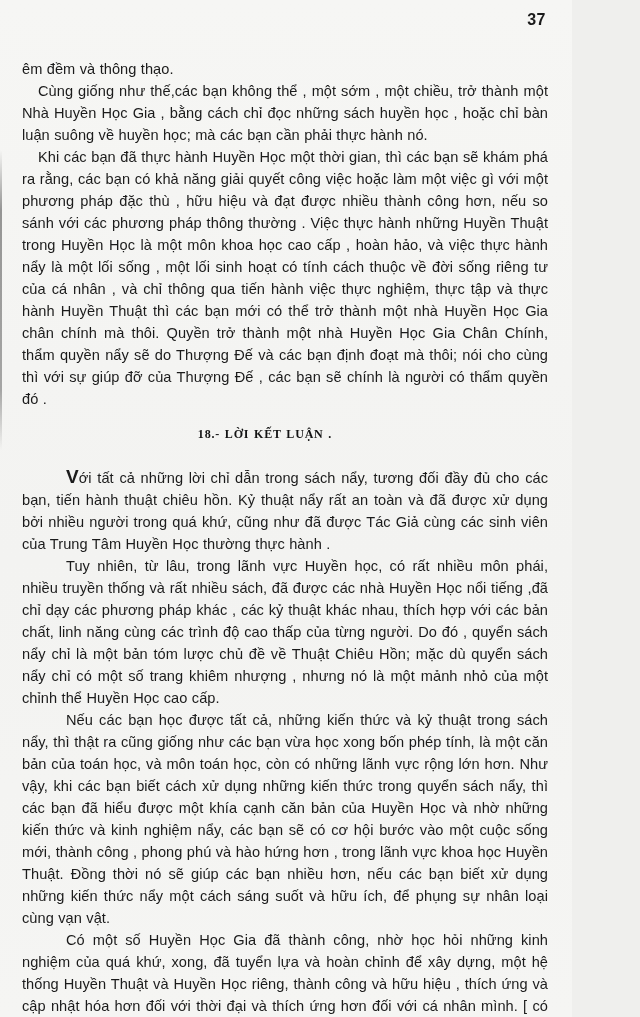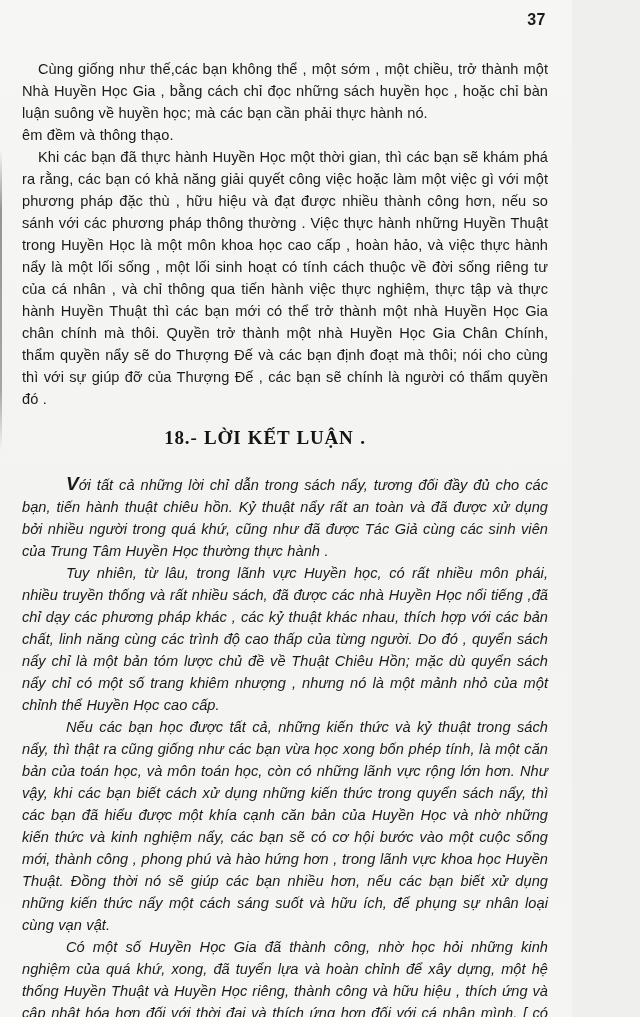--- a/index.html
+++ b/index.html
@@ -44,25 +44,25 @@
   }
   p.para {
     margin: 0;
     font-size: 14.6px;
     line-height: 22px;
     text-align: justify;
     letter-spacing: .05px;
     word-spacing: .3px;
   }
   .sec-a p.para.indent { text-indent: 16px; }
-  .sec-b p.para.indent { text-indent: 44px; font-style: italic; }
+  .sec-b p.para.indent { text-indent: 44px; }
   .heading {
     font-family: "Liberation Serif", serif;
     font-weight: bold;
-    font-size: 19px;
+    font-size: 12px;
     text-align: center;
     letter-spacing: .8px;
     word-spacing: 1px;
     margin: 17px 40px 24px 0;
     color: #141414;
   }
   b.lead {
     font-size: 19px;
     font-weight: bold;
   }
@@ -71,22 +71,22 @@
 <body>
 
 <div class="page">
   <div class="scan-edge"></div>
 
   <div class="page-number">37</div>
 
   <div class="content">
 
     <div class="sec-a">
+        <p class="para">êm đềm và thông thạo.</p>
         <p class="para indent">Cùng giống như thế,các bạn không thể , một sớm , một chiều, trở thành một Nhà Huyền Học Gia , bằng cách chỉ đọc những sách huyền học , hoặc chỉ bàn luận suông về huyền học; mà các bạn cần phải thực hành nó.</p>
-        <p class="para">êm đềm và thông thạo.</p>
         <p class="para indent">Khi các bạn đã thực hành Huyền Học một thời gian, thì các bạn sẽ khám phá ra rằng, các bạn có khả năng giải quyết công việc hoặc làm một việc gì với một phương pháp đặc thù , hữu hiệu và đạt được nhiều thành công hơn, nếu so sánh với các phương pháp thông thường . Việc thực hành những Huyền Thuật trong Huyền Học là một môn khoa học cao cấp , hoàn hảo, và việc thực hành nẩy là một lối sống , một lối sinh hoạt có tính cách thuộc về đời sống riêng tư của cá nhân , và chỉ thông qua tiến hành việc thực nghiệm, thực tập và thực hành Huyền Thuật thì các bạn mới có thể trở thành một nhà Huyền Học Gia chân chính mà thôi. Quyền trở thành một nhà Huyền Học Gia Chân Chính, thẩm quyền nẩy sẽ do Thượng Đế và các bạn định đoạt mà thôi; nói cho cùng thì với sự giúp đỡ của Thượng Đế , các bạn sẽ chính là người có thẩm quyền đó .</p>
       </div>
 
     <h2 class="heading">18.- LỜI KẾT LUẬN .</h2>
 
     <div class="sec-b">
         <p class="para indent"><b class="lead">V</b>ới tất cả những lời chỉ dẫn trong sách nẩy, tương đối đầy đủ cho các bạn, tiến hành thuật chiêu hồn. Kỷ thuật nẩy rất an toàn và đã được xử dụng bởi nhiều người trong quá khứ, cũng như đã được Tác Giả cùng các sinh viên của Trung Tâm Huyền Học thường thực hành .</p>
         <p class="para indent">Tuy nhiên, từ lâu, trong lãnh vực Huyền học, có rất nhiều môn phái, nhiều truyền thống và rất nhiều sách, đã được các nhà Huyền Học nổi tiếng ,đã chỉ dạy các phương pháp khác , các kỷ thuật khác nhau, thích hợp với các bản chất, linh năng cùng các trình độ cao thấp của từng người. Do đó , quyển sách nẩy chỉ là một bản tóm lược chủ đề về Thuật Chiêu Hồn; mặc dù quyển sách nẩy chỉ có một số trang khiêm nhượng , nhưng nó là một mảnh nhỏ của một chỉnh thể Huyền Học cao cấp.</p>
         <p class="para indent">Nếu các bạn học được tất cả, những kiến thức và kỷ thuật trong sách nẩy, thì thật ra cũng giống như các bạn vừa học xong bốn phép tính, là một căn bản của toán học, và môn toán học, còn có những lãnh vực rộng lớn hơn. Như vậy, khi các bạn biết cách xử dụng những kiến thức trong quyển sách nẩy, thì các bạn đã hiểu được một khía cạnh căn bản của Huyền Học và nhờ những kiến thức và kinh nghiệm nẩy, các bạn sẽ có cơ hội bước vào một cuộc sống mới, thành công , phong phú và hào hứng hơn , trong lãnh vực khoa học Huyền Thuật. Đồng thời nó sẽ giúp các bạn nhiều hơn, nếu các bạn biết xử dụng những kiến thức nẩy một cách sáng suốt và hữu ích, để phụng sự nhân loại cùng vạn vật.</p>
         <p class="para indent">Có một số Huyền Học Gia đã thành công, nhờ học hỏi những kinh nghiệm của quá khứ, xong,  đã tuyển lựa và hoàn chỉnh để xây dựng, một hệ thống Huyền Thuật và Huyền Học riêng, thành công và hữu hiệu , thích ứng và cập nhật hóa hơn đối với thời đại và thích ứng hơn đối với cá nhân mình. [ có thể có những nét giống với Huyền Học truyền thống hoặc hoàn toàn khác biệt ].</p>

